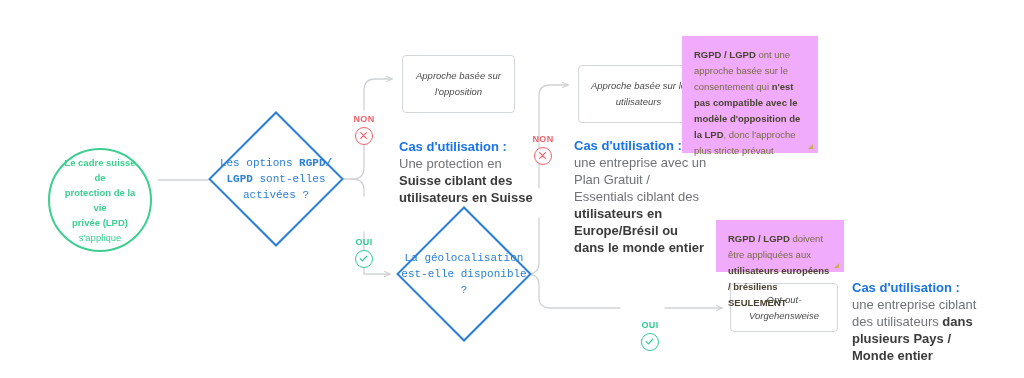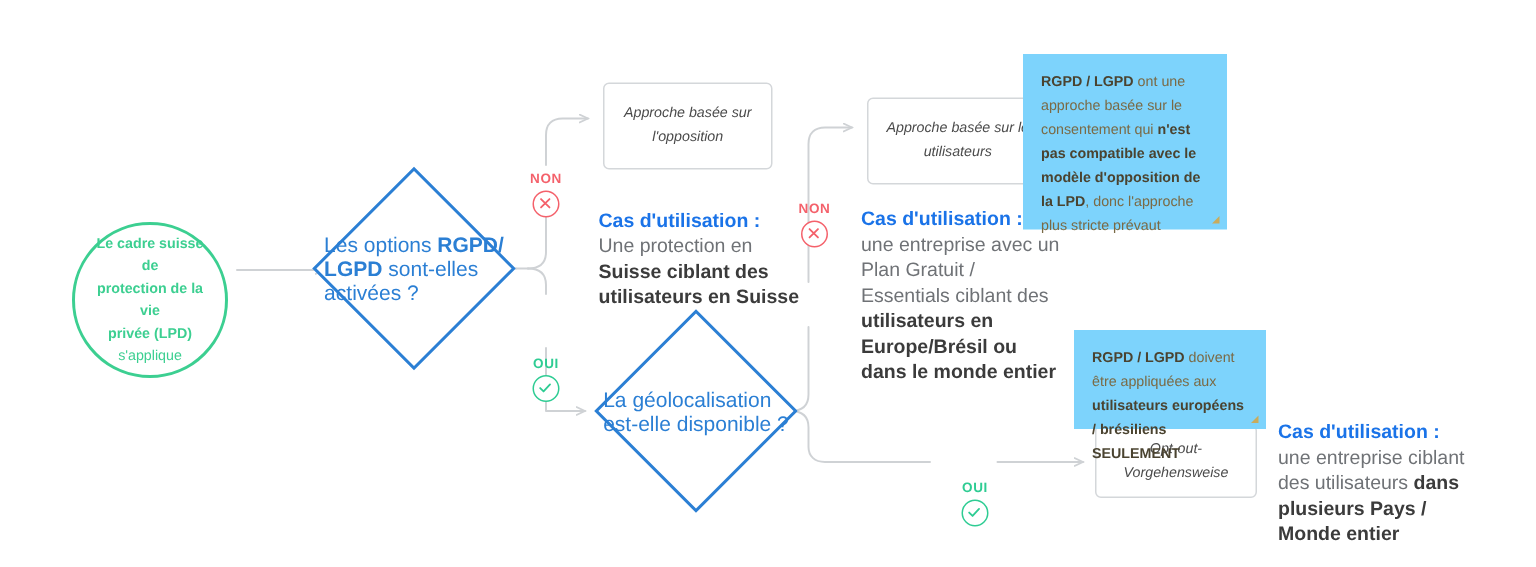--- a/index.html
+++ b/index.html
@@ -57,24 +57,25 @@
     box-sizing: border-box;
     border: 2px solid #2b7fd4;
     transform: rotate(45deg);
     background: #ffffff;
   }
   .diamond-label {
     position: absolute;
     display: flex;
     align-items: center;
     justify-content: center;
-    text-align: left;
+    text-align: center;
     color: #2b7fd4;
-    font-size: 14px;
+    font-size: 11px;
     line-height: 16px;
+    font-family: Liberation Mono, monospace;
   }
   .diamond-label b { font-weight: bold; }
 
   #diamond1 {
     left: 228px;
     top: 131px;
     width: 96px;
     height: 96px;
   }
   #diamond1-label {
@@ -128,21 +129,21 @@
   #box-optout {
     left: 730px;
     top: 283px;
     width: 108px;
     height: 49px;
   }
 
   
   .sticky {
     position: absolute;
-    background: #7dd3fc;
+    background: #f0abfc;
     box-sizing: border-box;
     padding: 11px 12px 10px 12px;
     font-size: 9.5px;
     line-height: 16px;
     color: #7a6a45;
   }
   .sticky b {
     font-weight: bold;
     color: #4a4330;
   }
@@ -157,21 +158,21 @@
   #sticky1 {
     left: 682px;
     top: 36px;
     width: 136px;
     height: 117px;
   }
   #sticky2 {
     left: 716px;
     top: 220px;
     width: 128px;
-    height: 66px;
+    height: 52px;
   }
 
   
   .case-note {
     position: absolute;
     font-size: 13px;
     line-height: 17px;
     color: #6f7276;
   }
   .case-note .ch {

